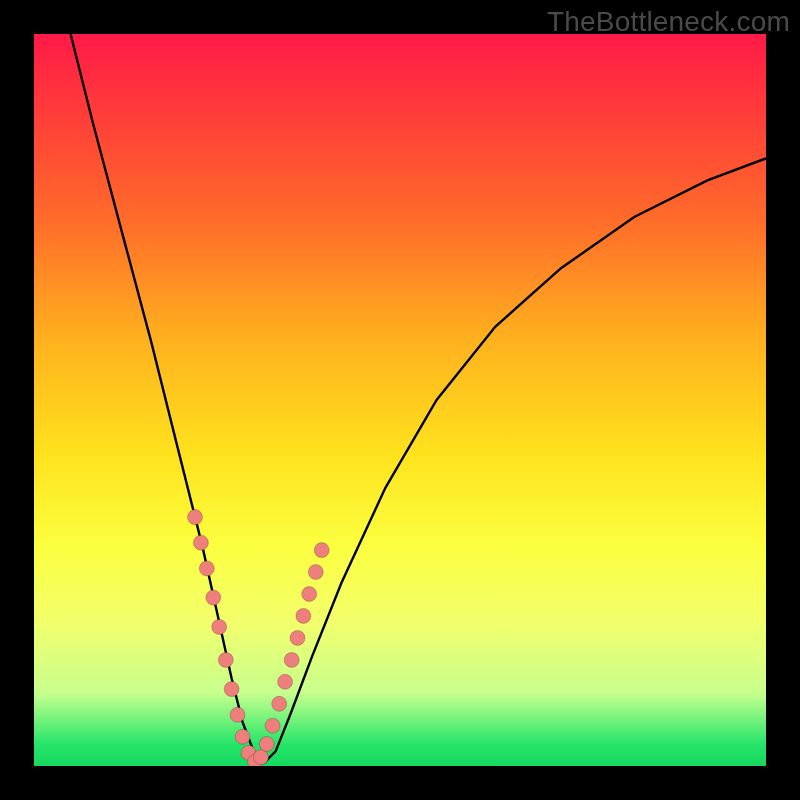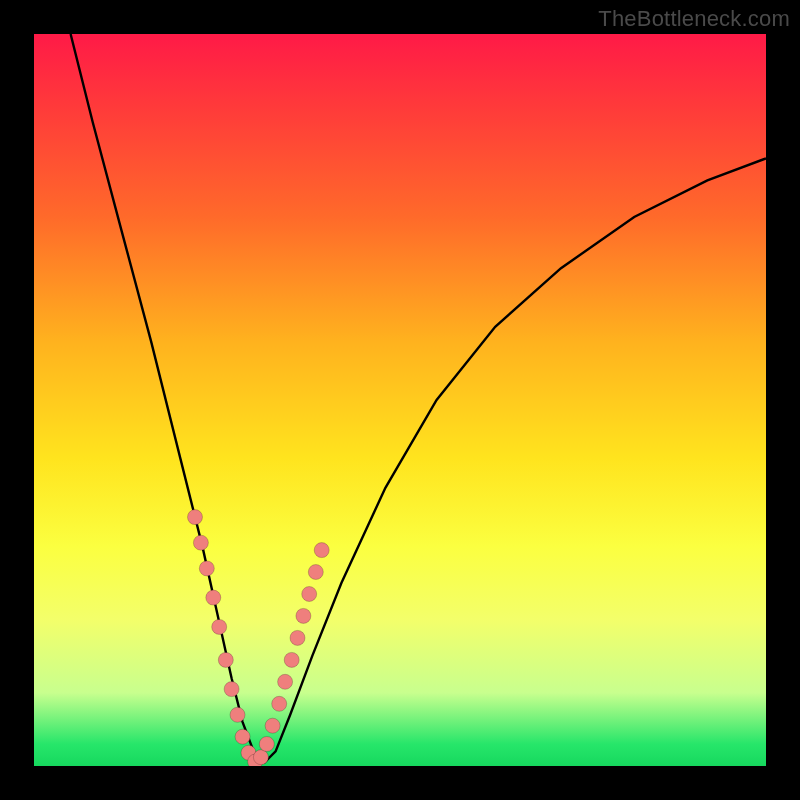--- a/index.html
+++ b/index.html
@@ -34,21 +34,21 @@
       #c8ff8e 90%,
       #27e66a 97%,
       #16d85e 100%
     );
   }
   .watermark {
     position: absolute;
     top: 6px;
     right: 10px;
     color: #4a4a4a;
-    font-size: 22px;
+    font-size: 28px;
     font-weight: 500;
     letter-spacing: 0.2px;
     user-select: none;
   }
   svg.curve {
     position: absolute;
     left: 0;
     top: 0;
     width: 732px;
     height: 732px;

